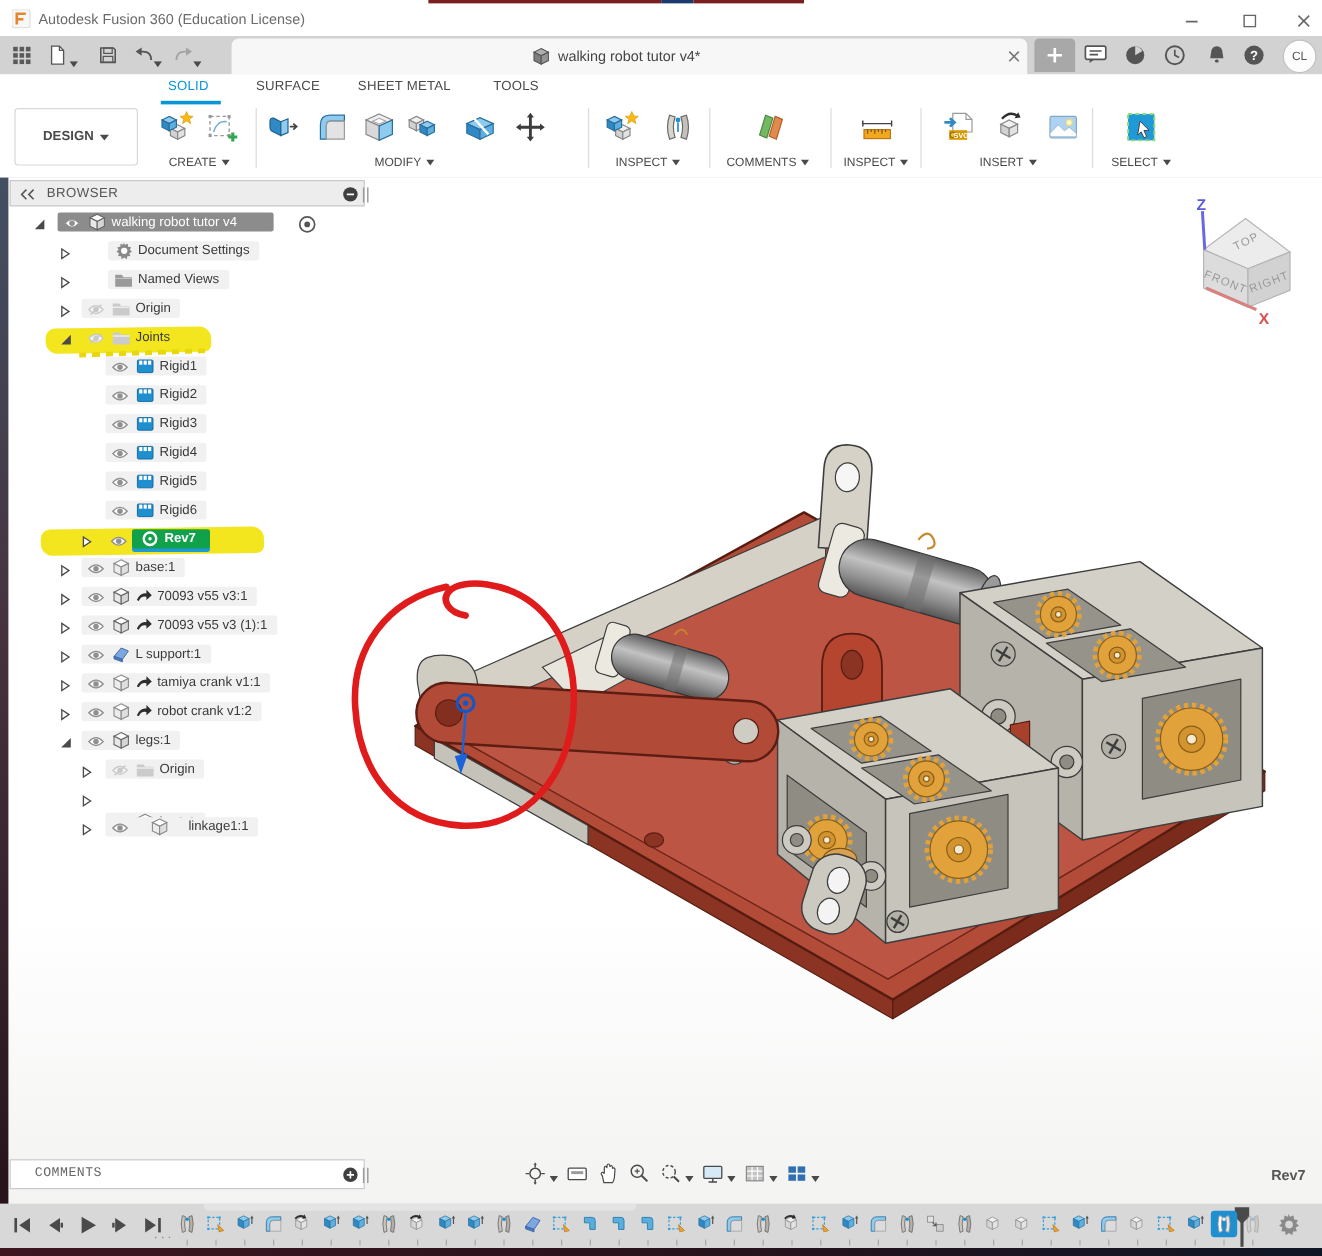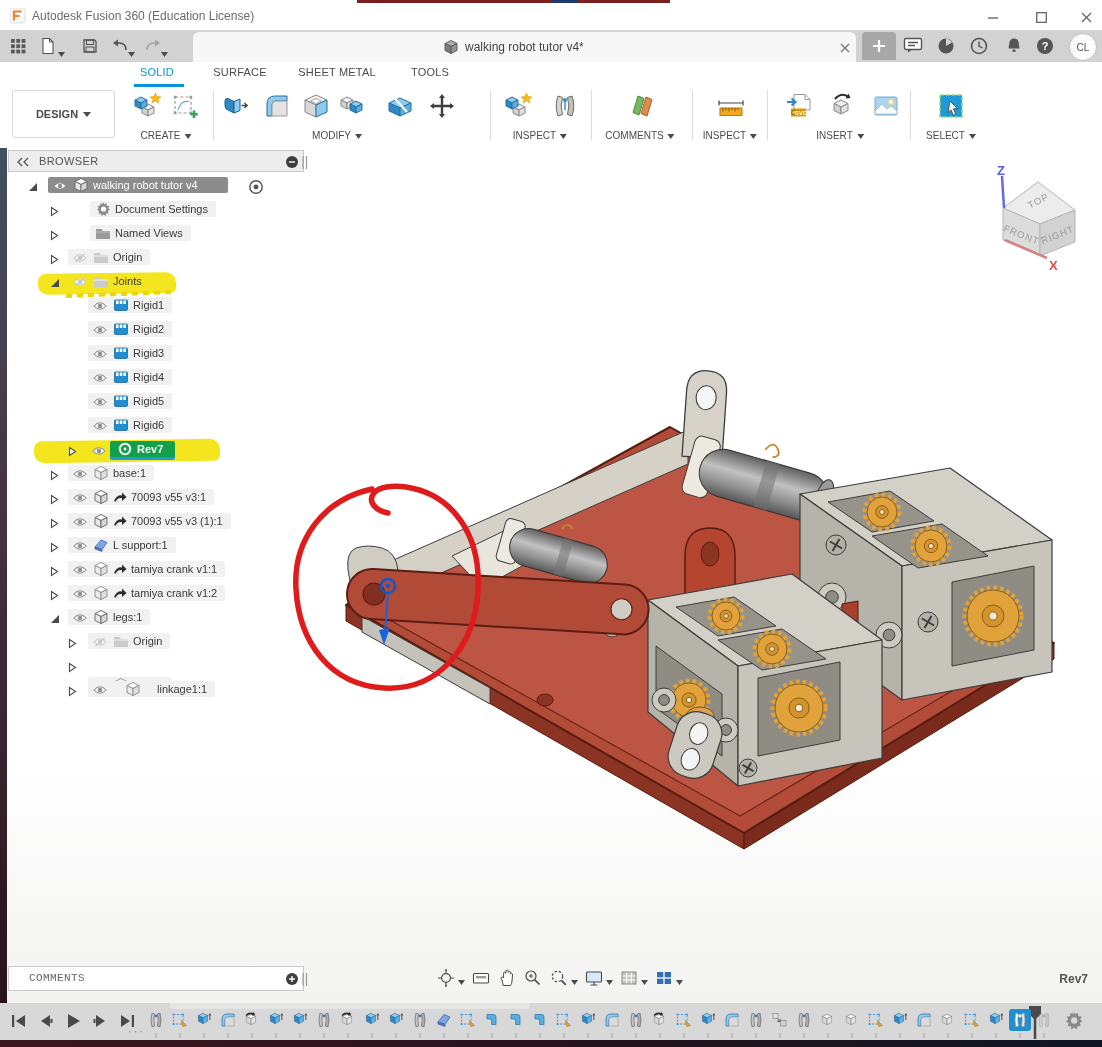--- a/index.html
+++ b/index.html
@@ -934,21 +934,21 @@
             <span class="ticn">
               <svg width="16" height="16" viewBox="0 0 16 16">
                 <path d="M8 1.5 L14 4.5 L8 7.5 L2 4.5 Z" fill="#ffffff" stroke="#8a8a8a" stroke-width=".9"></path>
                 <path d="M2 4.5 L8 7.5 L8 14.5 L2 11.5 Z" fill="#ececec" stroke="#8a8a8a" stroke-width=".9"></path>
                 <path d="M8 7.5 L14 4.5 L14 11.5 L8 14.5 Z" fill="#dedede" stroke="#8a8a8a" stroke-width=".9"></path>
               </svg>
             </span>
             <span><svg width="14" height="11" viewBox="0 0 14 11">
                 <path d="M1 10 Q4 3.5 9 4.5 L9 1.5 L13.5 6 L9 10 L9 7.3 Q4.8 6.2 2.6 10.8 Z" fill="#2d2d2d"></path>
               </svg></span>
-            <span>tamiya crank v1:2</span>
+            <span>robot crank v1:2</span>
           </span>
         </div>
         <div class="trow" style="top: 432px;">
           <span class="tw" style="left: 42px;"><svg width="10" height="10" viewBox="0 0 10 10">
               <path d="M9 1 L9 9 L1 9 Z" fill="#4a4a4a"></path>
             </svg></span>
           <span class="pill" style="left: 60px;">
             <span class="teye">
               <svg width="14" height="10" viewBox="0 0 14 10">
                 <path d="M1 5 Q7 -1.5 13 5 Q7 11.5 1 5 Z" fill="#fff" stroke="#909090" stroke-width="1.1"></path>

